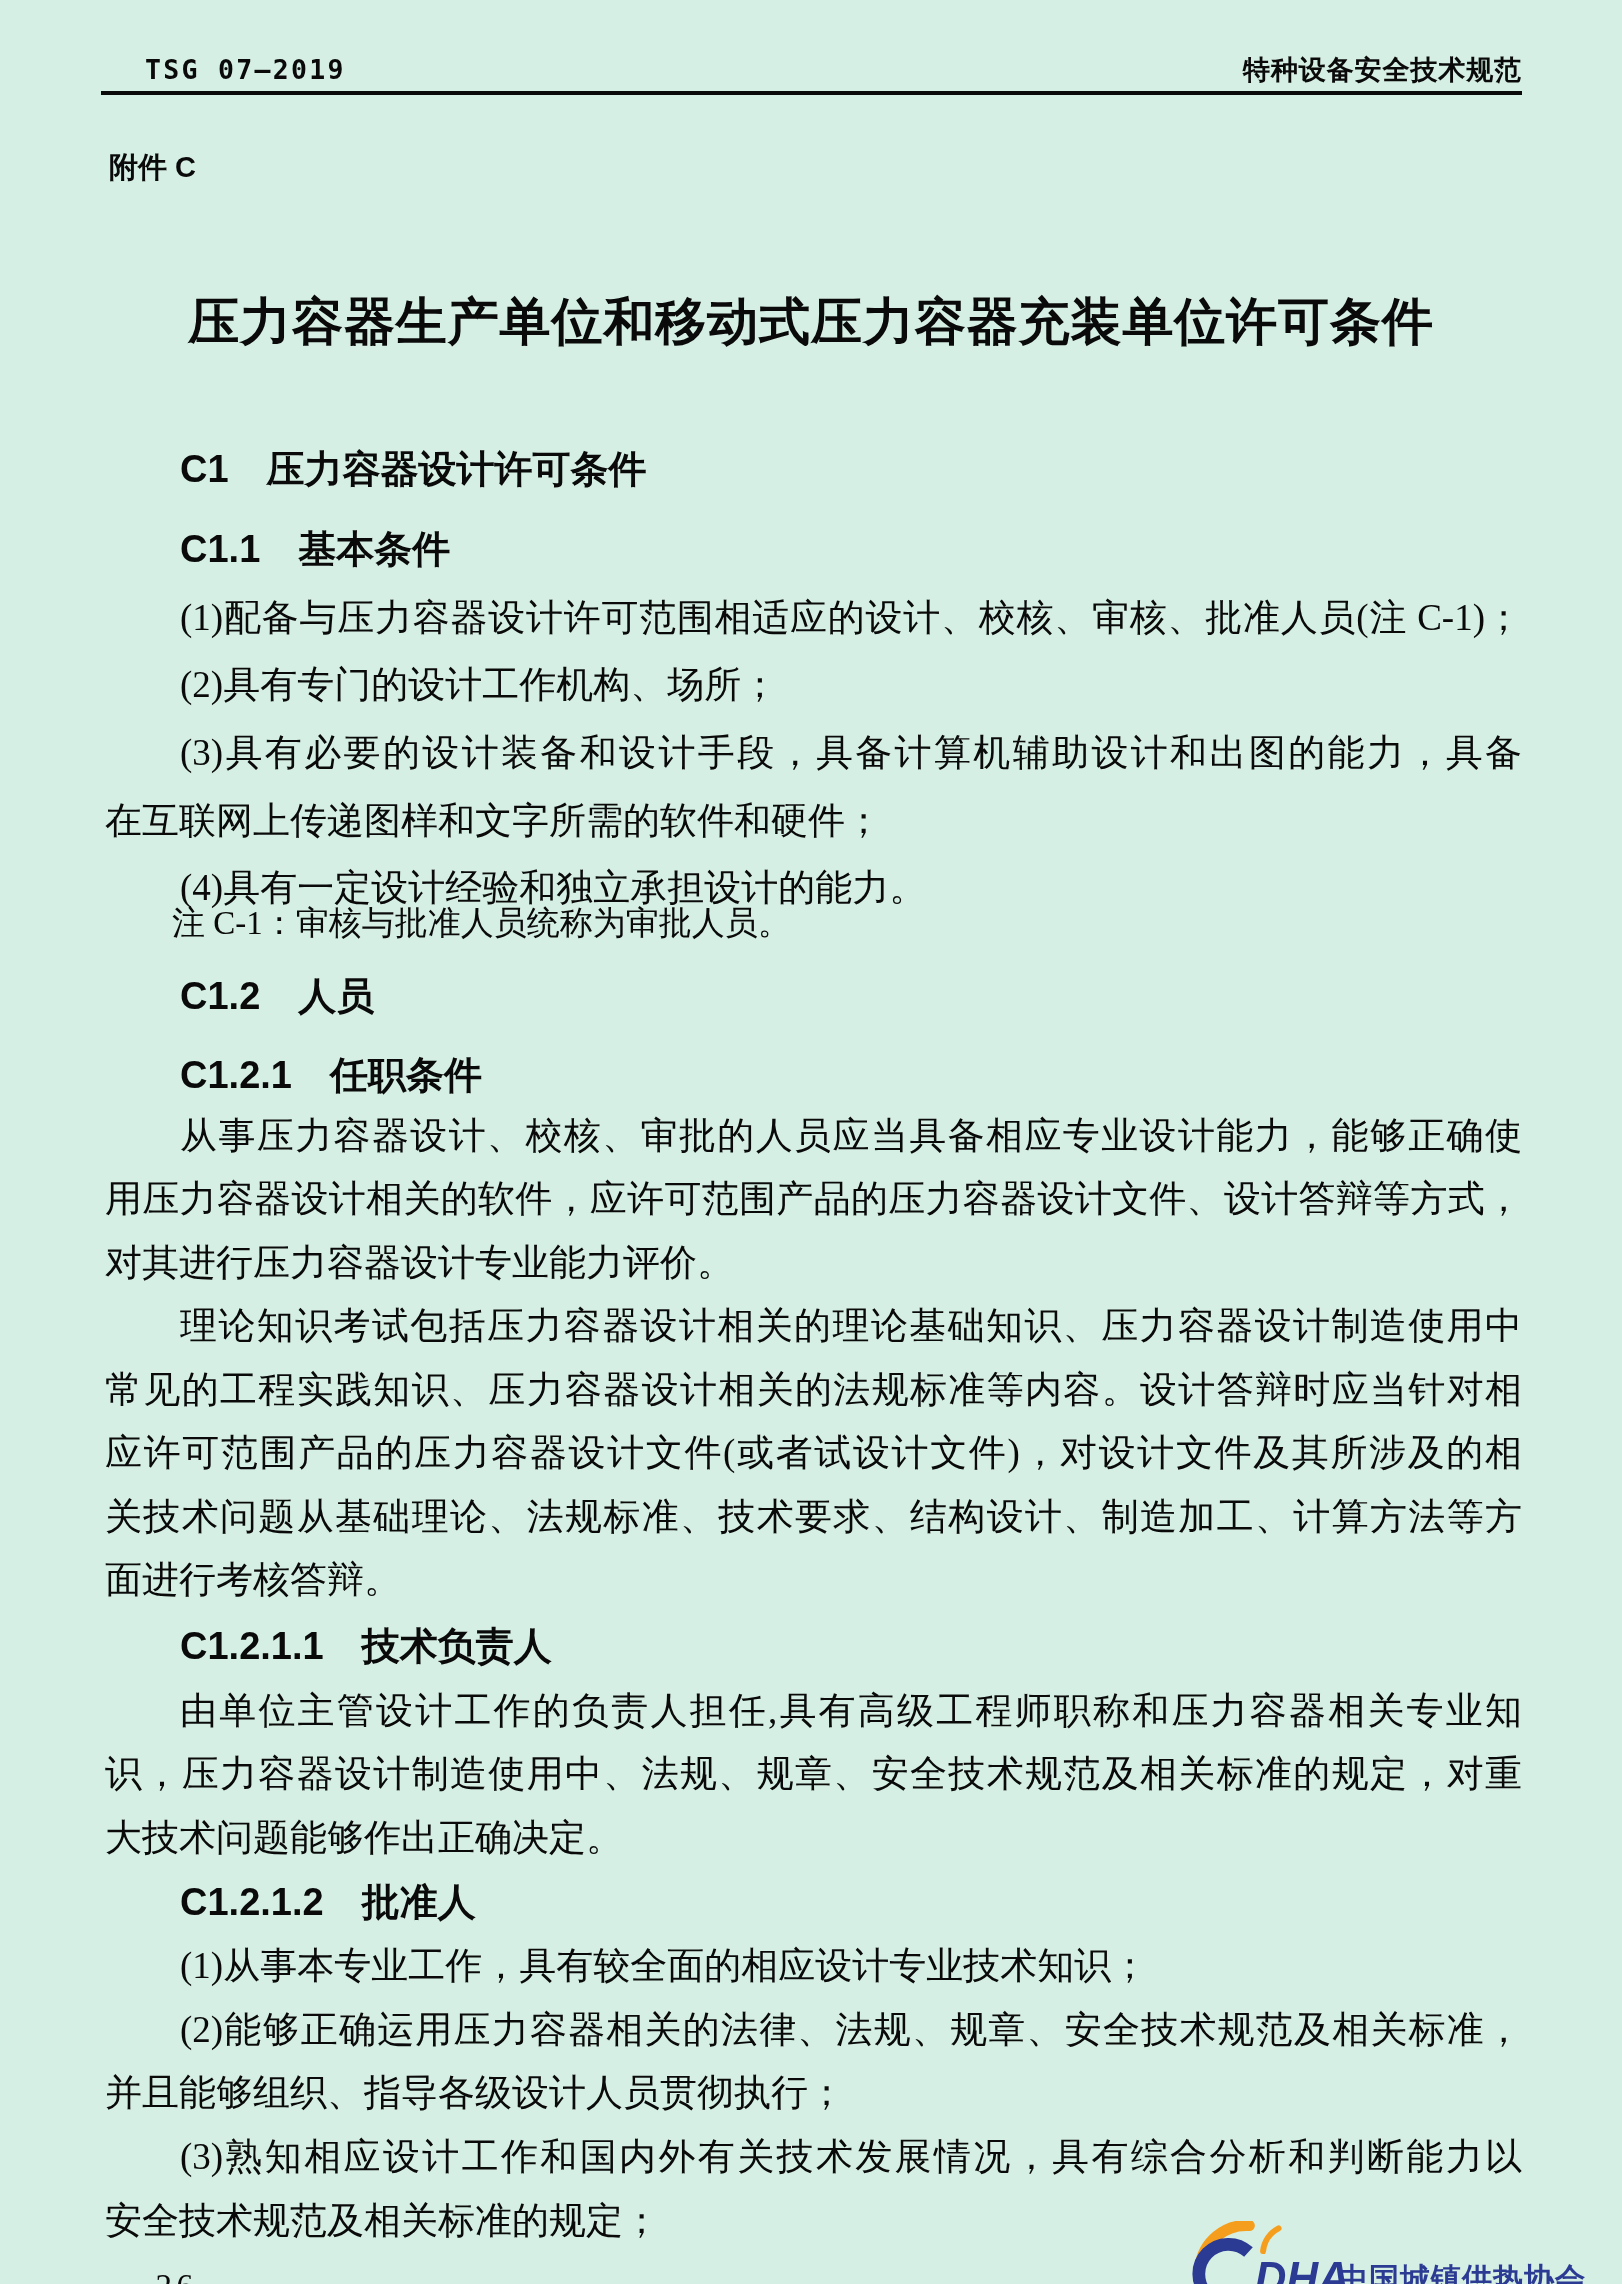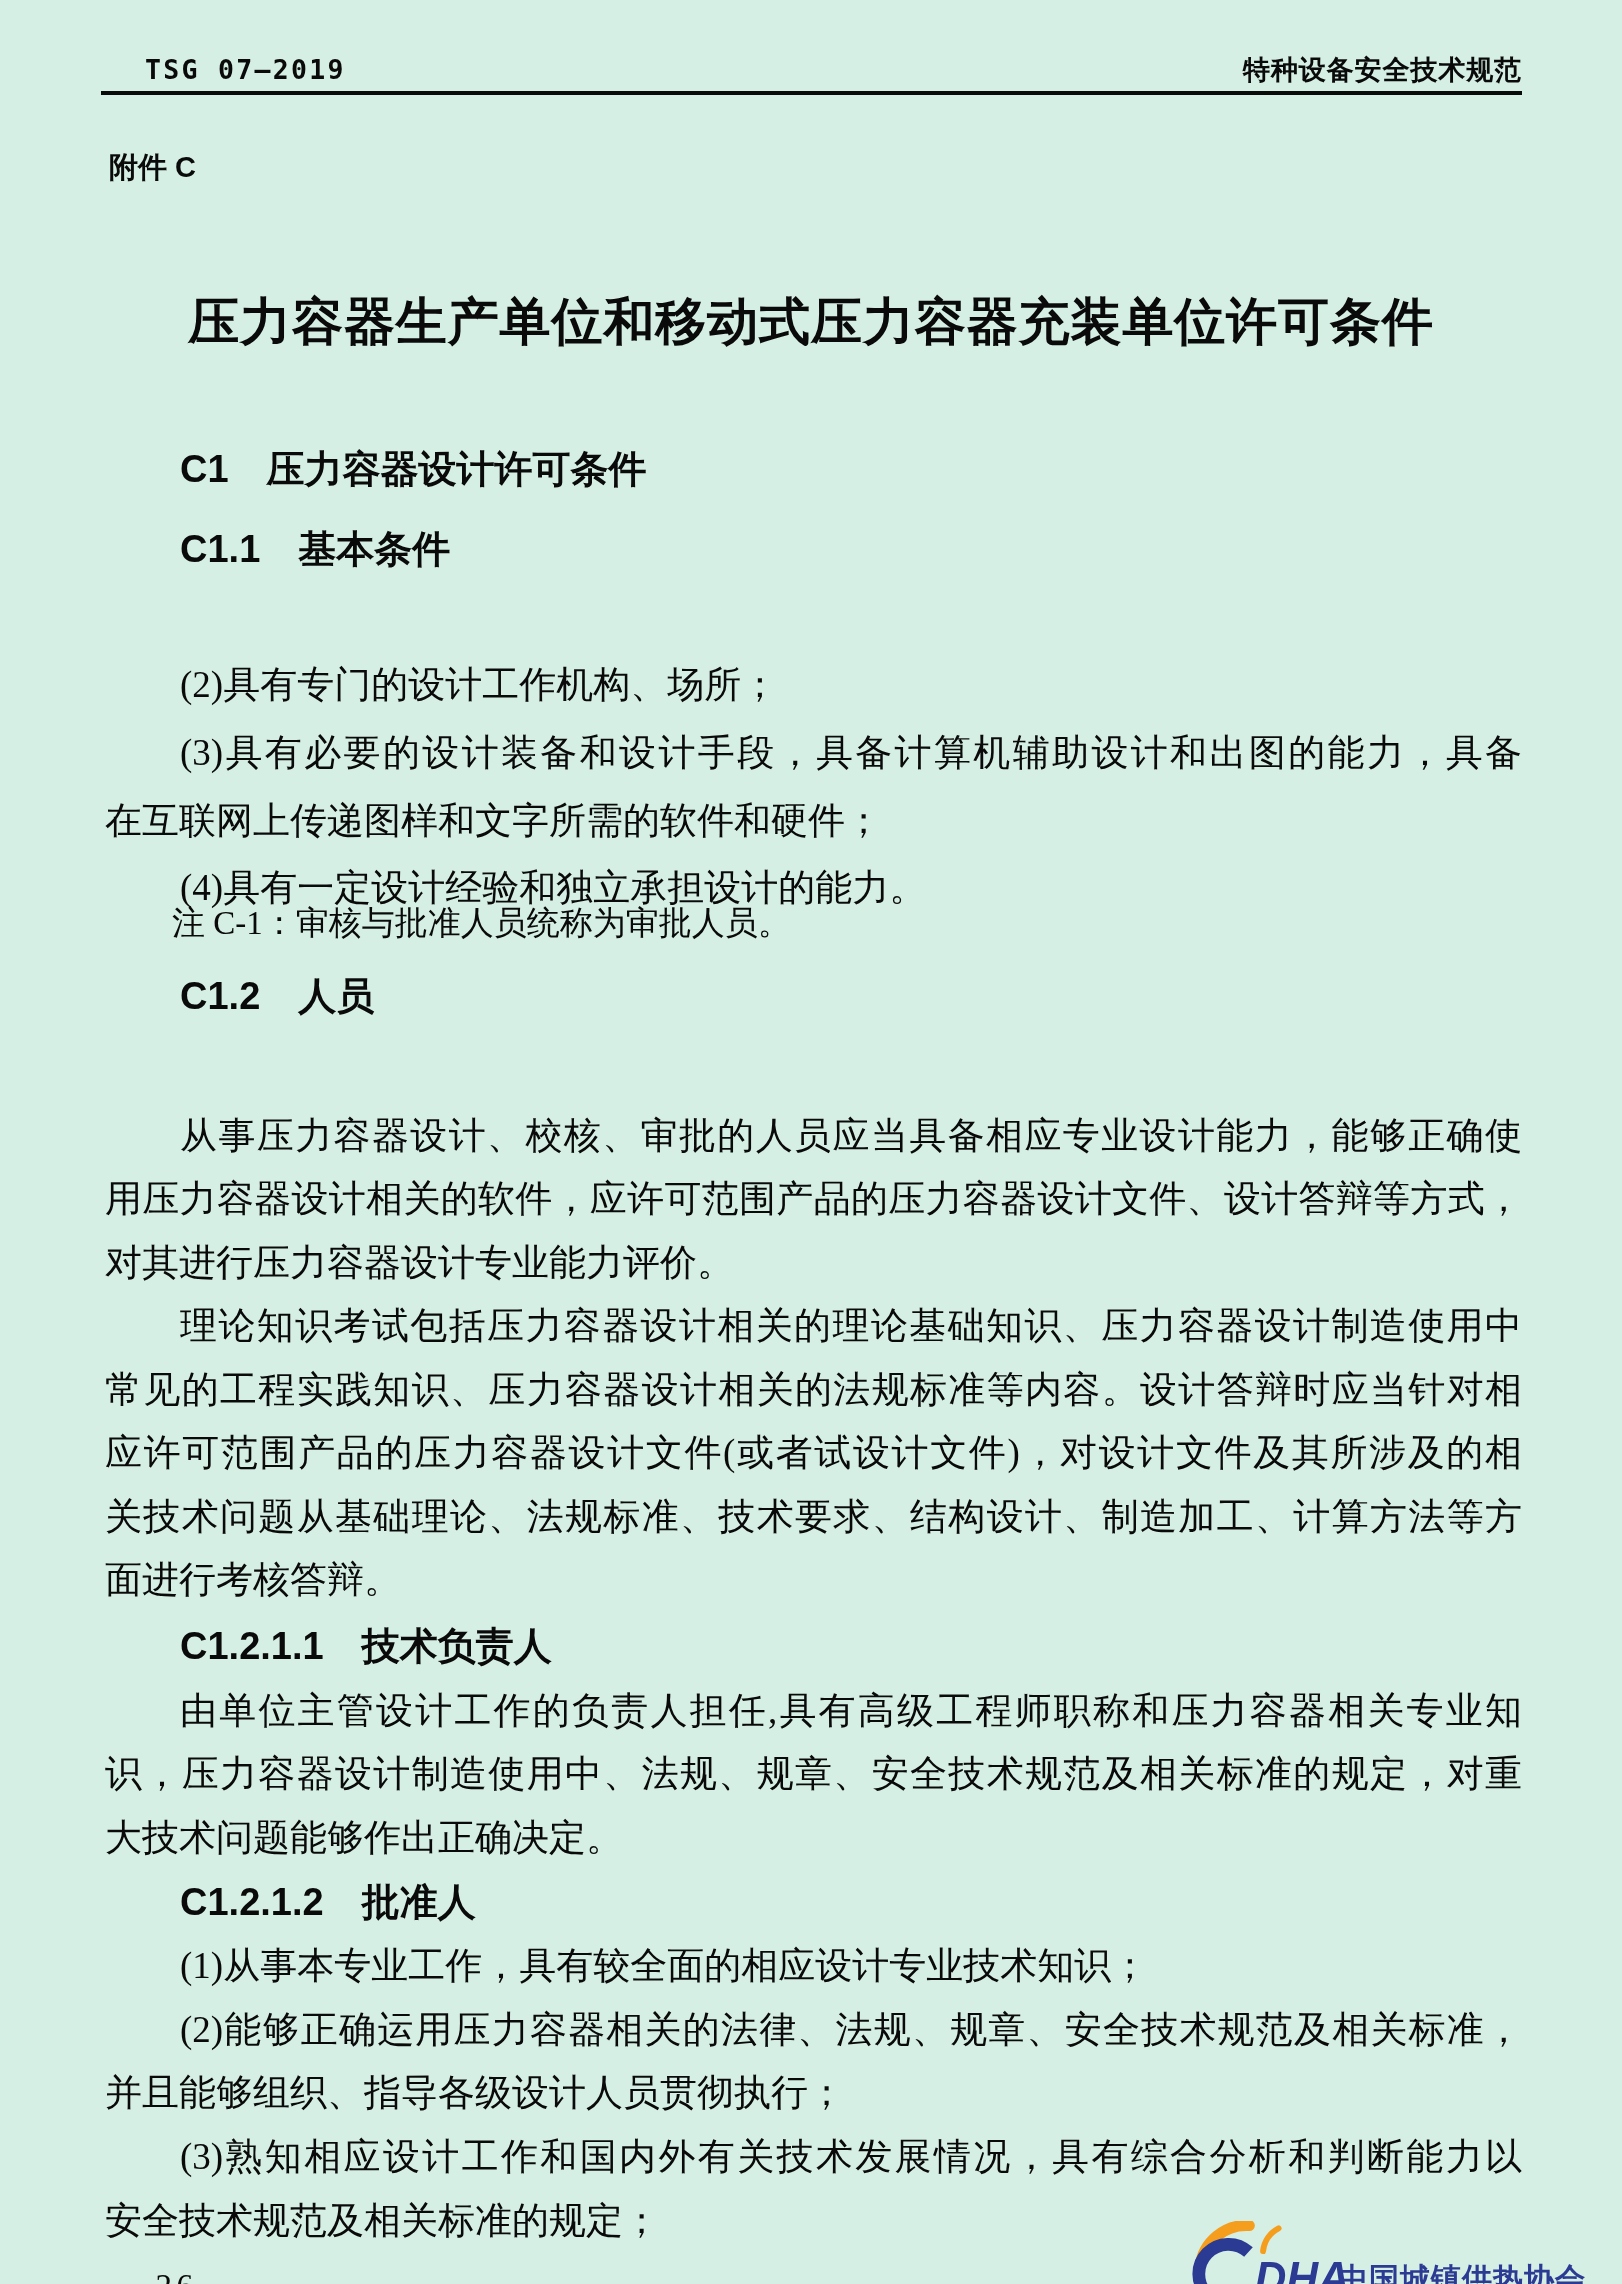--- a/index.html
+++ b/index.html
@@ -79,27 +79,29 @@
   <div class="abs hdr-right">特种设备安全技术规范</div>
   <div class="abs rule"></div>
 
   <div class="abs attach">附件 C</div>
 
   <div class="abs title">压力容器生产单位和移动式压力容器充装单位许可条件</div>
 
   <div class="ln head ind" style="top:445px">C1　压力容器设计许可条件</div>
   <div class="ln head ind" style="top:525px">C1.1　基本条件</div>
 
+  <div class="ln body ind j" style="top:594px">(1)配备与压力容器设计许可范围相适应的设计、校核、审核、批准人员(注 C-1)；</div>
   <div class="ln body ind" style="top:661px">(2)具有专门的设计工作机构、场所；</div>
   <div class="ln body ind j" style="top:729px">(3)具有必要的设计装备和设计手段，具备计算机辅助设计和出图的能力，具备</div>
   <div class="ln body" style="top:797px">在互联网上传递图样和文字所需的软件和硬件；</div>
   <div class="ln body ind" style="top:864px">(4)具有一定设计经验和独立承担设计的能力。</div>
   <div class="ln note" style="top:902px">注 C-1：审核与批准人员统称为审批人员。</div>
 
   <div class="ln head ind" style="top:972px">C1.2　人员</div>
+  <div class="ln head ind" style="top:1051px">C1.2.1　任职条件</div>
 
   <div class="ln body ind j" style="top:1112px">从事压力容器设计、校核、审批的人员应当具备相应专业设计能力，能够正确使</div>
   <div class="ln body j" style="top:1175px">用压力容器设计相关的软件，应许可范围产品的压力容器设计文件、设计答辩等方式，</div>
   <div class="ln body" style="top:1239px">对其进行压力容器设计专业能力评价。</div>
   <div class="ln body ind j" style="top:1302px">理论知识考试包括压力容器设计相关的理论基础知识、压力容器设计制造使用中</div>
   <div class="ln body j" style="top:1366px">常见的工程实践知识、压力容器设计相关的法规标准等内容。设计答辩时应当针对相</div>
   <div class="ln body j" style="top:1429px">应许可范围产品的压力容器设计文件(或者试设计文件)，对设计文件及其所涉及的相</div>
   <div class="ln body j" style="top:1493px">关技术问题从基础理论、法规标准、技术要求、结构设计、制造加工、计算方法等方</div>
   <div class="ln body" style="top:1556px">面进行考核答辩。</div>
 

